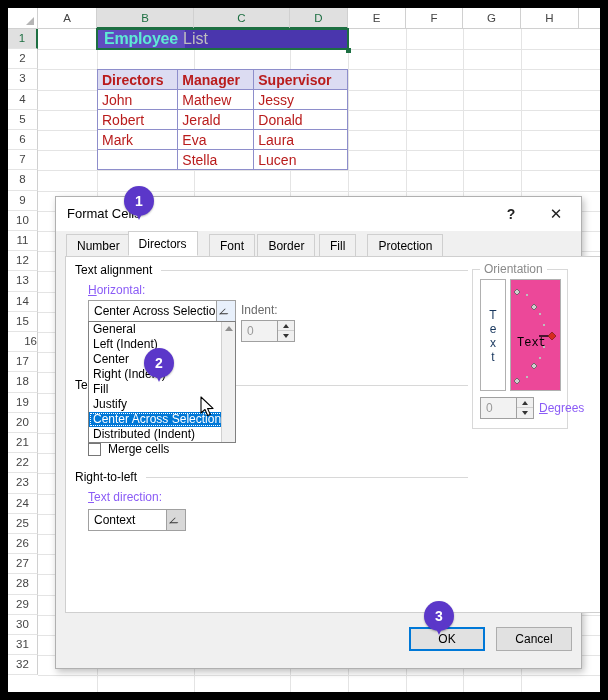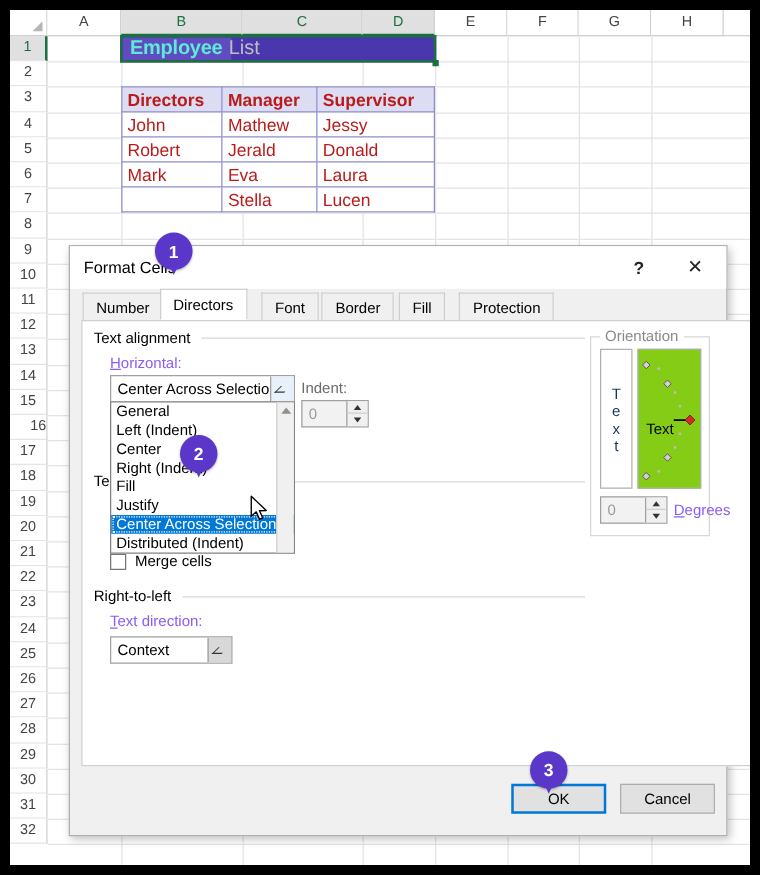--- a/index.html
+++ b/index.html
@@ -414,22 +414,23 @@
     box-sizing: border-box;
     text-align: center;
     font-size: 12px;
     color: #17365d;
     padding-top: 28px;
     line-height: 14px;
   }
   #dial-box {
     position: absolute;
     border: 1px solid #b0b0b0;
-    background: #84cc16;
-    box-sizing: border-box;
+    background: #ec4899;
+    box-sizing: border-box;
+    font-family: Liberation Mono, monospace;
   }
   #dial-box .dtext {
     position: absolute;
     left: 6px; top: 56px;
     font-size: 12px;
     color: #000;
   }
 
   
   .dlg-btn {

